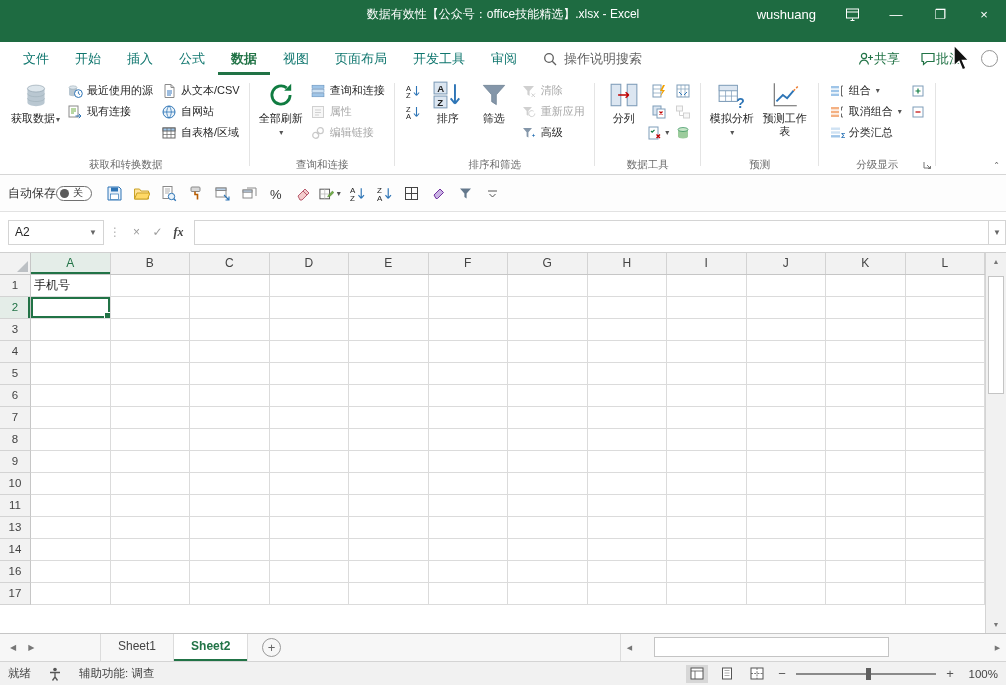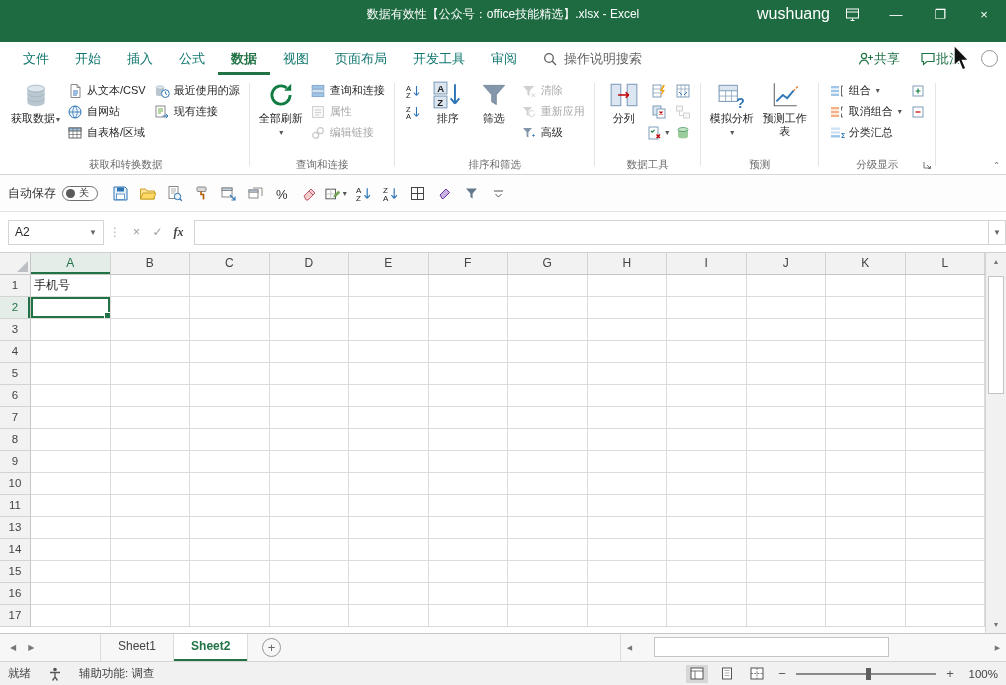--- a/index.html
+++ b/index.html
@@ -4,21 +4,21 @@
 <style>
 *{margin:0;padding:0;box-sizing:border-box}
 html,body{width:1006px;height:685px;overflow:hidden}
 body{font-family:"Liberation Sans","DejaVu Sans",sans-serif;font-size:12px;color:#262626;background:#fff;position:relative}
 .app{width:1006px;height:685px;display:flex;flex-direction:column;position:relative}
 
 
 .titlebar{height:42px;background:#1e6b41;color:#fff;position:relative;flex:none}
 .tb-title{position:absolute;left:50%;top:0;transform:translateX(-50%);line-height:28px;font-size:12px;white-space:nowrap}
 .tb-right{position:absolute;right:0;top:0;height:28px;display:flex;align-items:center}
-.tb-user{font-size:16px;}
+.tb-user{font-size:13px;margin-right:14px}
 .tb-btn{width:44px;height:28px;display:flex;align-items:center;justify-content:center;font-size:13px}
 .tb-btn svg{display:block}
 
 
 .tabrow{height:33px;display:flex;align-items:stretch;padding-left:10px;background:#fff;flex:none}
 .rtab{padding:0 13px;line-height:33px;font-size:13px;color:#0f766e}
 .rtab.active{color:#217346;font-weight:bold;box-shadow:inset 0 -3px 0 #217346}
 .tellme{display:flex;align-items:center;gap:6px;margin-left:12px;color:#5f5f5f;font-size:13px}
 .tr-right{margin-left:auto;display:flex;align-items:center;gap:2px;padding-right:8px}
 .trbtn{display:flex;align-items:center;gap:0;color:#217346;font-size:13px;padding:4px 9px}
@@ -38,21 +38,21 @@
 .smallbtn{display:flex;align-items:center;gap:4px;height:21px;padding:0 4px;font-size:11px;white-space:nowrap;color:#262626}
 .smallbtn.disabled{color:#a8a8a8}
 .ic16{width:16px;height:16px;flex:none;display:inline-block}
 .ic16 svg,.ic28 svg{width:100%;height:100%;display:block}
 .iconbtn{width:24px;height:21px;display:flex;align-items:center;justify-content:center;gap:1px}
 .launcher{position:absolute;right:3px;bottom:3px;width:11px;height:11px;color:#777}
 .collapse-ribbon{position:absolute;right:6px;bottom:4px;color:#666;font-size:8px}
 
 
 .qatrow{height:37px;background:#fdfdfd;border-bottom:1px solid #e2e2e2;display:flex;align-items:center;padding:0 8px;gap:2px;flex:none}
-.autosave{display:flex;align-items:center;gap:6px;font-size:12px;color:#333;margin-right:8px}
+.autosave{display:flex;align-items:center;gap:0;font-size:12px;color:#333;margin-right:8px}
 .toggle{width:36px;height:15px;border:1px solid #707070;border-radius:8px;display:flex;align-items:center;gap:4px;padding:0 3px;font-size:10px;color:#333;background:#fff}
 .knob{width:9px;height:9px;border-radius:50%;background:#5a5a5a}
 .qbtn{width:25px;height:27px;display:flex;align-items:center;justify-content:center}
 .qbtn svg{width:17px;height:17px;display:block}
 .qdd{font-size:8px;color:#555;width:9px;text-align:center}
 
 
 .formularow{height:41px;background:#fff;border-bottom:1px solid #d0d0d0;display:flex;align-items:center;padding-left:8px;flex:none}
 .namebox{width:96px;height:25px;border:1px solid #d4d4d4;background:#fff;display:flex;align-items:center;justify-content:space-between;padding:0 6px;font-size:12px}
 .nb-dd{color:#666;font-size:8px}
@@ -186,68 +186,68 @@
                 <ellipse cx="14" cy="8" rx="8" ry="3.2" fill="#dde6ec" stroke="#8fa0ac" stroke-width=".6"></ellipse>
                 <path d="M6 12.5c0 1.8 3.6 3.1 8 3.1s8-1.3 8-3.1M6 17c0 1.8 3.6 3.1 8 3.1s8-1.3 8-3.1" fill="none" stroke="#9fb0ba" stroke-width=".6"></path>
               </svg>
             </span>
           <span class="blabel"><span>获取数据</span><span class="dd">▾</span></span>
         </div>
         <div class="smallcol">
           <div class="smallbtn">
             <span class="ic16">
                 <svg viewBox="0 0 16 16">
-                  <path d="M4 1.5h6l3 3v10H4z" fill="#fff" stroke="#8a8a8a"></path>
-                  <path d="M10 1.5v3h3" fill="none" stroke="#8a8a8a"></path>
-                  <path d="M6 8h5M6 10h5M6 12h4" stroke="#3a7bbf"></path>
-                </svg>
-              </span>
-            <span>从文本/CSV</span>
-          </div>
-          <div class="smallbtn">
-            <span class="ic16">
-                <svg viewBox="0 0 16 16">
-                  <circle cx="8" cy="8" r="6" fill="#eaf3fa" stroke="#2e75b6"></circle>
-                  <path d="M2 8h12M8 2c-3 3-3 9 0 12M8 2c3 3 3 9 0 12" fill="none" stroke="#2e75b6" stroke-width=".8"></path>
-                </svg>
-              </span>
-            <span>自网站</span>
-          </div>
-          <div class="smallbtn">
-            <span class="ic16">
-                <svg viewBox="0 0 16 16">
-                  <rect x="2" y="3" width="12" height="10" fill="#fff" stroke="#666"></rect>
-                  <rect x="2" y="3" width="12" height="3" fill="#9fc5e8" stroke="#666"></rect>
-                  <path d="M2 9.5h12M6 3v10M10 3v10" stroke="#666" stroke-width=".7"></path>
-                </svg>
-              </span>
-            <span>自表格/区域</span>
-          </div>
-        </div>
-        <div class="smallcol">
-          <div class="smallbtn">
-            <span class="ic16">
-                <svg viewBox="0 0 16 16">
                   <path d="M2 4.5v7c0 1 1.8 1.7 4 1.7s4-.7 4-1.7v-7" fill="#b9c7d1"></path>
                   <ellipse cx="6" cy="4.5" rx="4" ry="1.7" fill="#dde6ec" stroke="#8fa0ac" stroke-width=".5"></ellipse>
                   <circle cx="11.4" cy="10.6" r="3.9" fill="#fff" stroke="#2e75b6"></circle>
                   <path d="M11.4 8.4v2.2l1.6 1" fill="none" stroke="#2e75b6"></path>
                 </svg>
               </span>
             <span>最近使用的源</span>
           </div>
           <div class="smallbtn">
             <span class="ic16">
                 <svg viewBox="0 0 16 16">
                   <rect x="2" y="2" width="9" height="11" fill="#fff" stroke="#8a8a8a"></rect>
                   <path d="M4 5h5M4 7h5M4 9h3" stroke="#70ad47"></path>
                   <path d="M8.5 12h5.5m-2.2-2.2L14 12l-2.2 2.2" fill="none" stroke="#2e75b6"></path>
                 </svg>
               </span>
             <span>现有连接</span>
+          </div>
+        </div>
+        <div class="smallcol">
+          <div class="smallbtn">
+            <span class="ic16">
+                <svg viewBox="0 0 16 16">
+                  <path d="M4 1.5h6l3 3v10H4z" fill="#fff" stroke="#8a8a8a"></path>
+                  <path d="M10 1.5v3h3" fill="none" stroke="#8a8a8a"></path>
+                  <path d="M6 8h5M6 10h5M6 12h4" stroke="#3a7bbf"></path>
+                </svg>
+              </span>
+            <span>从文本/CSV</span>
+          </div>
+          <div class="smallbtn">
+            <span class="ic16">
+                <svg viewBox="0 0 16 16">
+                  <circle cx="8" cy="8" r="6" fill="#eaf3fa" stroke="#2e75b6"></circle>
+                  <path d="M2 8h12M8 2c-3 3-3 9 0 12M8 2c3 3 3 9 0 12" fill="none" stroke="#2e75b6" stroke-width=".8"></path>
+                </svg>
+              </span>
+            <span>自网站</span>
+          </div>
+          <div class="smallbtn">
+            <span class="ic16">
+                <svg viewBox="0 0 16 16">
+                  <rect x="2" y="3" width="12" height="10" fill="#fff" stroke="#666"></rect>
+                  <rect x="2" y="3" width="12" height="3" fill="#9fc5e8" stroke="#666"></rect>
+                  <path d="M2 9.5h12M6 3v10M10 3v10" stroke="#666" stroke-width=".7"></path>
+                </svg>
+              </span>
+            <span>自表格/区域</span>
           </div>
         </div>
       </div>
       <div class="glabel">获取和转换数据</div>
     </div>
 
     <div class="rgroup">
       <div class="rcontent">
         <div class="bigbtn">
           <span class="ic28">
@@ -849,35 +849,20 @@
             <div class="cell"></div>
             <div class="cell"></div>
             <div class="cell"></div>
             <div class="cell"></div>
             <div class="cell"></div>
             <div class="cell"></div>
             <div class="cell"></div>
           </div>
           <div class="grow">
             <div class="rowh">14</div>
-            <div class="cell"></div>
-            <div class="cell"></div>
-            <div class="cell"></div>
-            <div class="cell"></div>
-            <div class="cell"></div>
-            <div class="cell"></div>
-            <div class="cell"></div>
-            <div class="cell"></div>
-            <div class="cell"></div>
-            <div class="cell"></div>
-            <div class="cell"></div>
-            <div class="cell"></div>
-          </div>
-          <div class="grow">
-            <div class="rowh">15</div>
             <div class="cell"></div>
             <div class="cell"></div>
             <div class="cell"></div>
             <div class="cell"></div>
             <div class="cell"></div>
             <div class="cell"></div>
             <div class="cell"></div>
             <div class="cell"></div>
             <div class="cell"></div>
             <div class="cell"></div>

